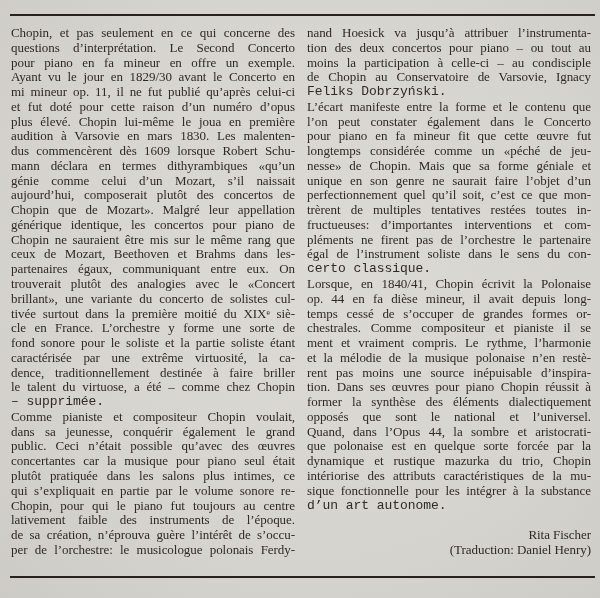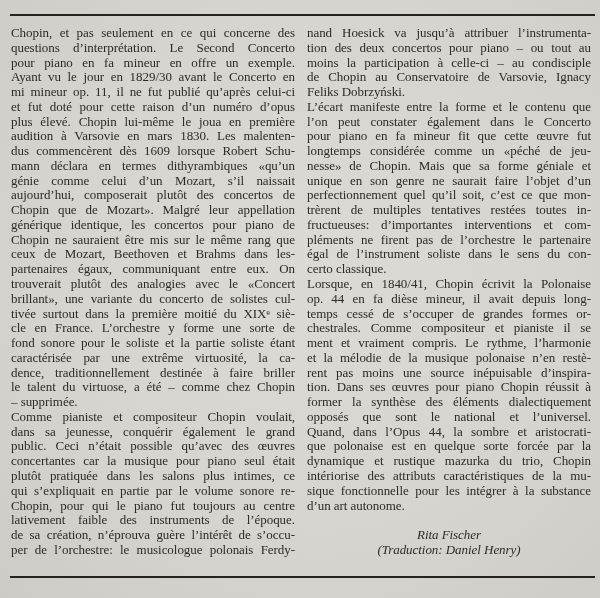--- a/index.html
+++ b/index.html
@@ -32,22 +32,22 @@
   }
   .col.left  { left: 11px; }
   .col.right { left: 307px; }
   .line {
     height: 14.78px;
     line-height: 14.78px;
     overflow: hidden;
     white-space: nowrap; 
   }
   .a-j { white-space: normal; text-align: justify; text-align-last: justify; }
-  .a-l { white-space: normal; text-align: justify; text-align-last: left; }
-  .a-r { text-align: center; font-style: italic; }
+  .a-l { white-space: normal; text-align: justify; text-align-last: left; font-family: Liberation Mono, monospace; }
+  .a-r { text-align: right; }
   .a-b { }
 </style>
 </head>
 <body>
 
 <div class="page">
   <div class="rule top"></div>
 
   <div class="col left">
       <div class="line a-j">Chopin, et pas seulement en ce qui concerne des</div>

